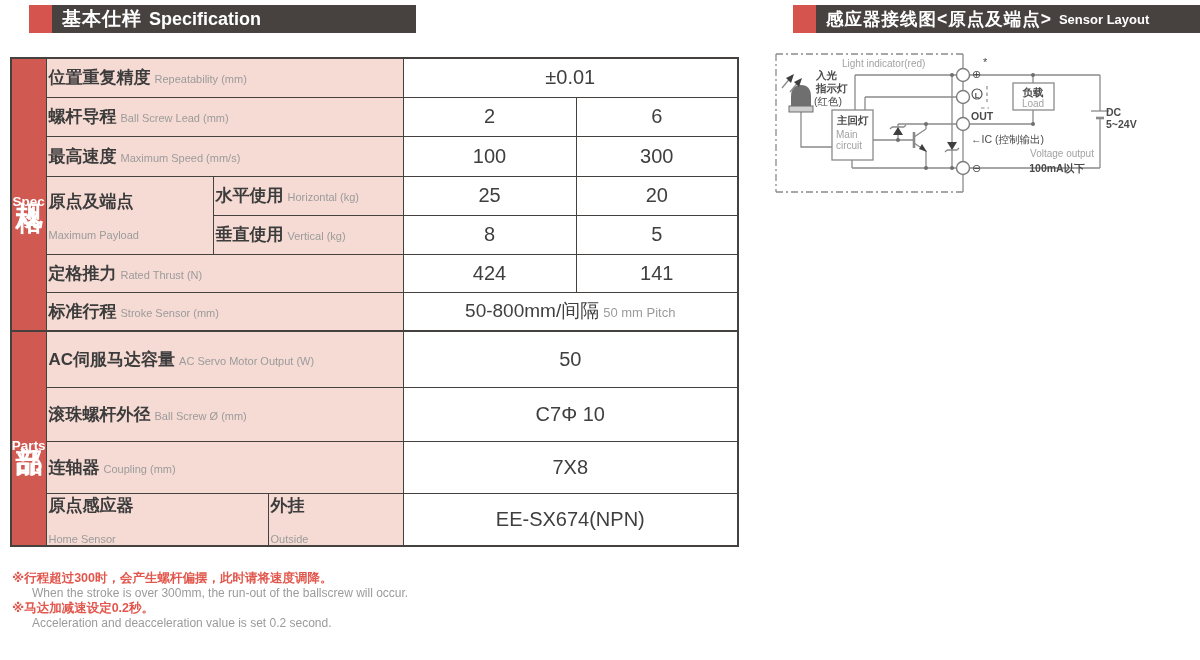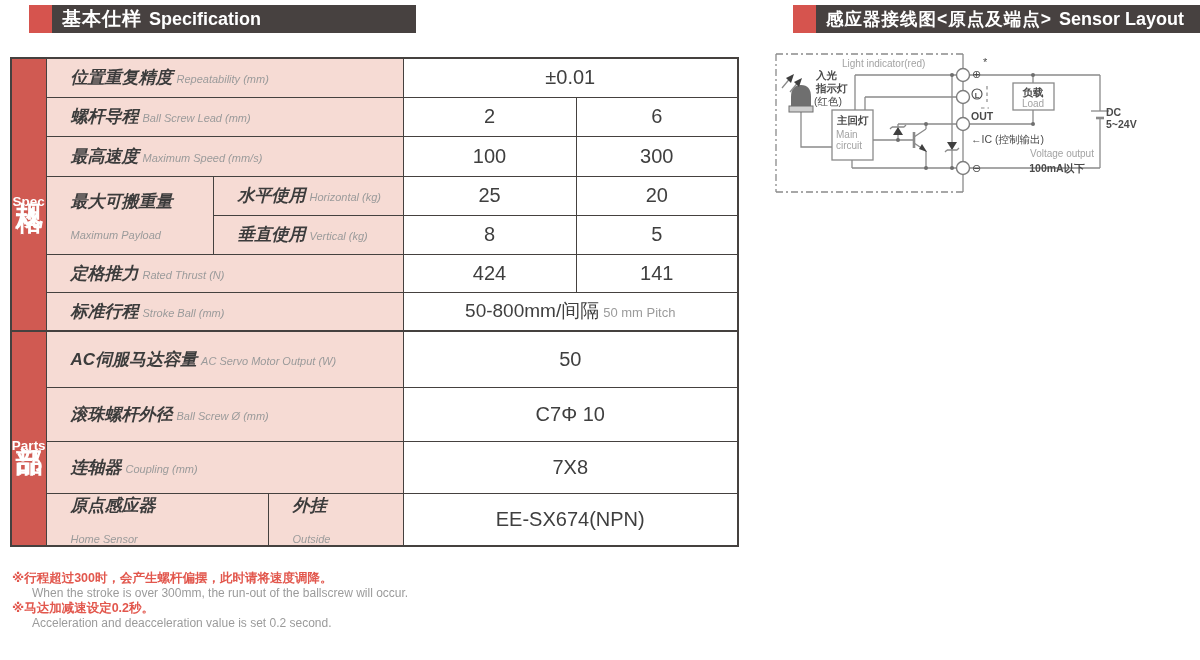--- a/index.html
+++ b/index.html
@@ -12,36 +12,36 @@
   .hdr-sq { width:23px; height:28px; background:#d6544e; }
   .hdr-bar { height:28px; background:#474140; color:#fff; display:flex;
              align-items:center; padding:0 10px; white-space:nowrap; }
   .hdr-zh { font-size:19px; font-weight:bold; letter-spacing:1px; }
   .hdr-en { font-size:18px; font-weight:600; margin-left:7px; }
   #hdr-left  { left:10px; }
   #hdr-left .hdr-bar { width:364px; }
   #hdr-right { left:774px; }
   #hdr-right .hdr-bar { width:404px; }
   #hdr-right .hdr-zh { font-size:17.5px; }
-  #hdr-right .hdr-en { font-size:18px; }
+  #hdr-right .hdr-en { font-size:13px; }
 
   
   table.spec { position:absolute; left:10px; top:57px; border-collapse:collapse;
                table-layout:fixed; width:729px; }
   table.spec td { border:1px solid #45413f; overflow:hidden; }
   table.spec { border:2px solid #45413f; }
   tr.sec-split td { border-top:2px solid #45413f; }
 
   td.vhead { background:#d05a52; color:#fff; text-align:center; vertical-align:middle; }
   .vhead-inner { display:flex; flex-direction:column; align-items:center; justify-content:center; }
   .vzh { writing-mode:vertical-rl; text-orientation:upright; font-size:27px;
          font-weight:bold; letter-spacing:5px; line-height:1; }
   .ven { font-size:13.5px; font-weight:600; margin-top:4px; }
 
-  td.lbl { background:#f6dbd4; padding-left:24px; vertical-align:middle; white-space:nowrap;font-style:italic; }
+  td.lbl { background:#f6dbd4; padding-left:2px; vertical-align:middle; white-space:nowrap; }
   td.lbl .zh { font-size:17px; font-weight:600; color:#3c3c3c; margin-right:4px; }
   td.lbl .en { font-size:11px; color:#9b9b9b; }
   td.lbl-stack .zh { display:block; }
   td.lbl-stack .en { display:block; margin-top:16px; }
 
   td.val { background:#fff; text-align:center; vertical-align:middle;
            font-size:20px; color:#3f3f3f; white-space:nowrap; }
   td.val .vmain { font-size:19px; color:#3f3f3f; font-weight:500; }
   td.val .vsub  { font-size:13px; color:#9b9b9b; margin-left:4px; }
 
@@ -117,21 +117,21 @@
       </tr>
       <tr style="height:40px">
         <td class="lbl" colspan="3">
           <span class="zh">最高速度</span><span class="en">Maximum Speed (mm/s)</span>
         </td>
         <td class="val">100</td>
         <td class="val">300</td>
       </tr>
       <tr style="height:39px">
         <td class="lbl lbl-stack" rowspan="2">
-          <span class="zh">最大可搬重量</span>
+          <span class="zh">原点及端点</span>
             <span class="en">Maximum Payload</span>
         </td>
         <td class="lbl" colspan="2">
           <span class="zh">水平使用</span><span class="en">Horizontal (kg)</span>
         </td>
         <td class="val">25</td>
         <td class="val">20</td>
       </tr>
       <tr style="height:39px">
         <td class="lbl" colspan="2">
@@ -142,21 +142,21 @@
       </tr>
       <tr style="height:38px">
         <td class="lbl" colspan="3">
           <span class="zh">定格推力</span><span class="en">Rated Thrust (N)</span>
         </td>
         <td class="val">424</td>
         <td class="val">141</td>
       </tr>
       <tr style="height:39px">
         <td class="lbl" colspan="3">
-          <span class="zh">标准行程</span><span class="en">Stroke Ball (mm)</span>
+          <span class="zh">标准行程</span><span class="en">Stroke Sensor (mm)</span>
         </td>
         <td class="val" colspan="2">
           <span class="vmain">50-800mm/间隔</span><span class="vsub">50 mm Pitch</span>
         </td>
       </tr>
       <tr style="height:56px" class="sec-split">
         <td class="vhead" rowspan="4">
           <div class="vhead-inner">
             <div class="vzh">部品</div>
             <div class="ven">Parts</div>

